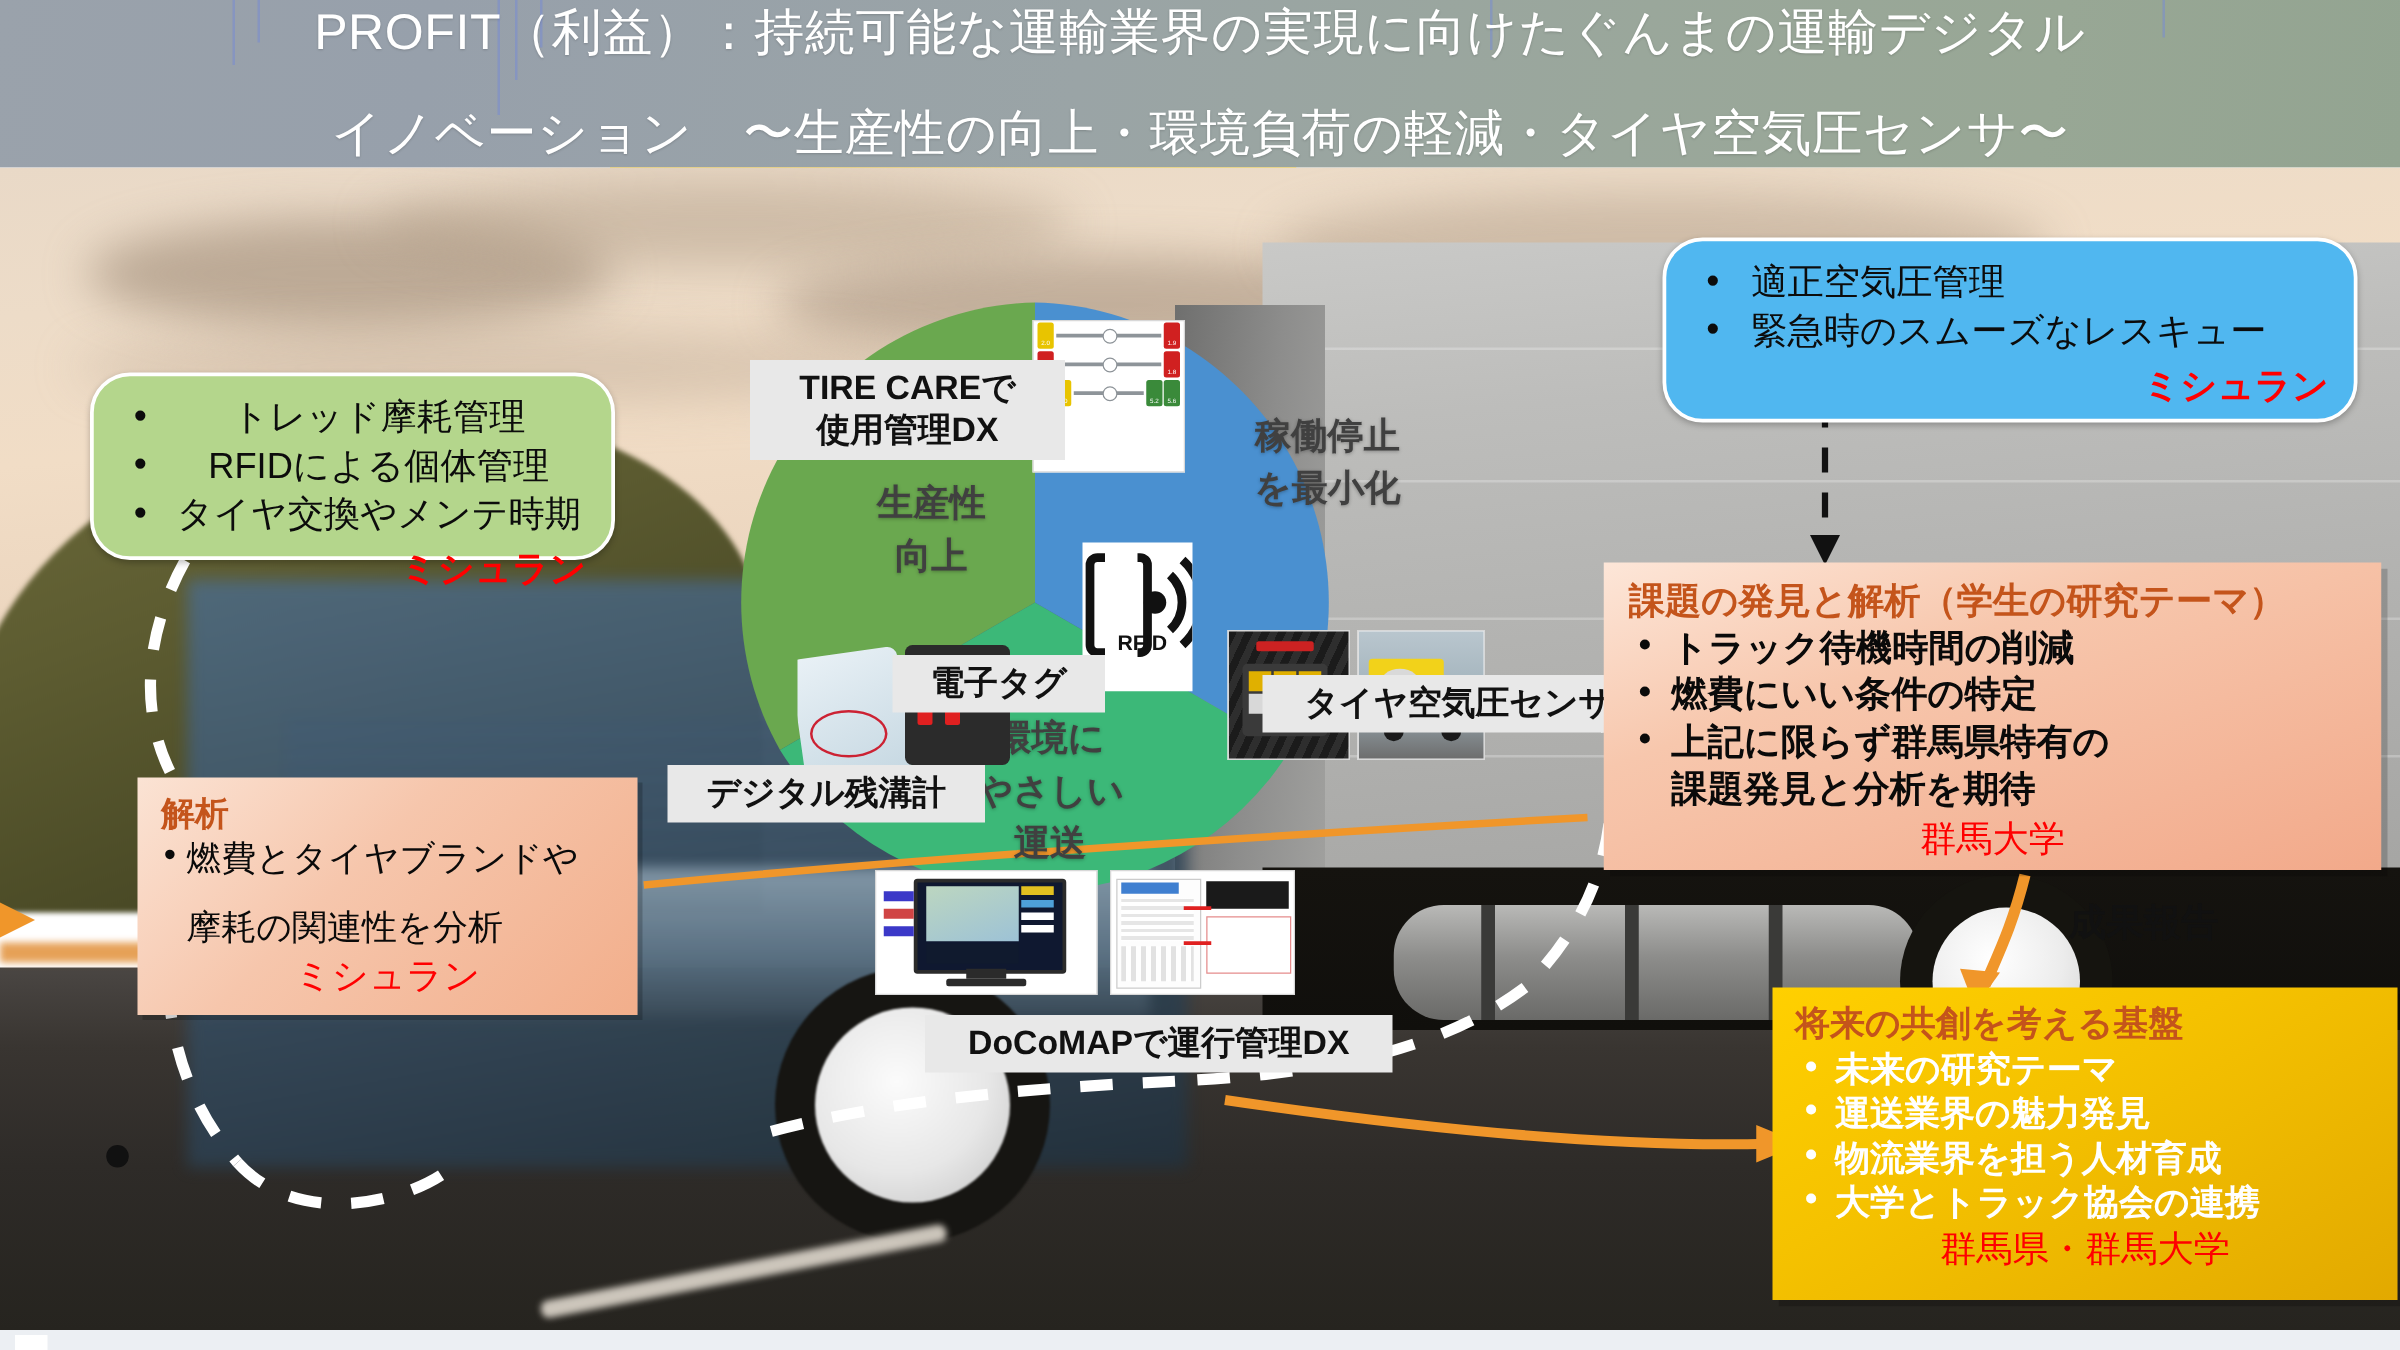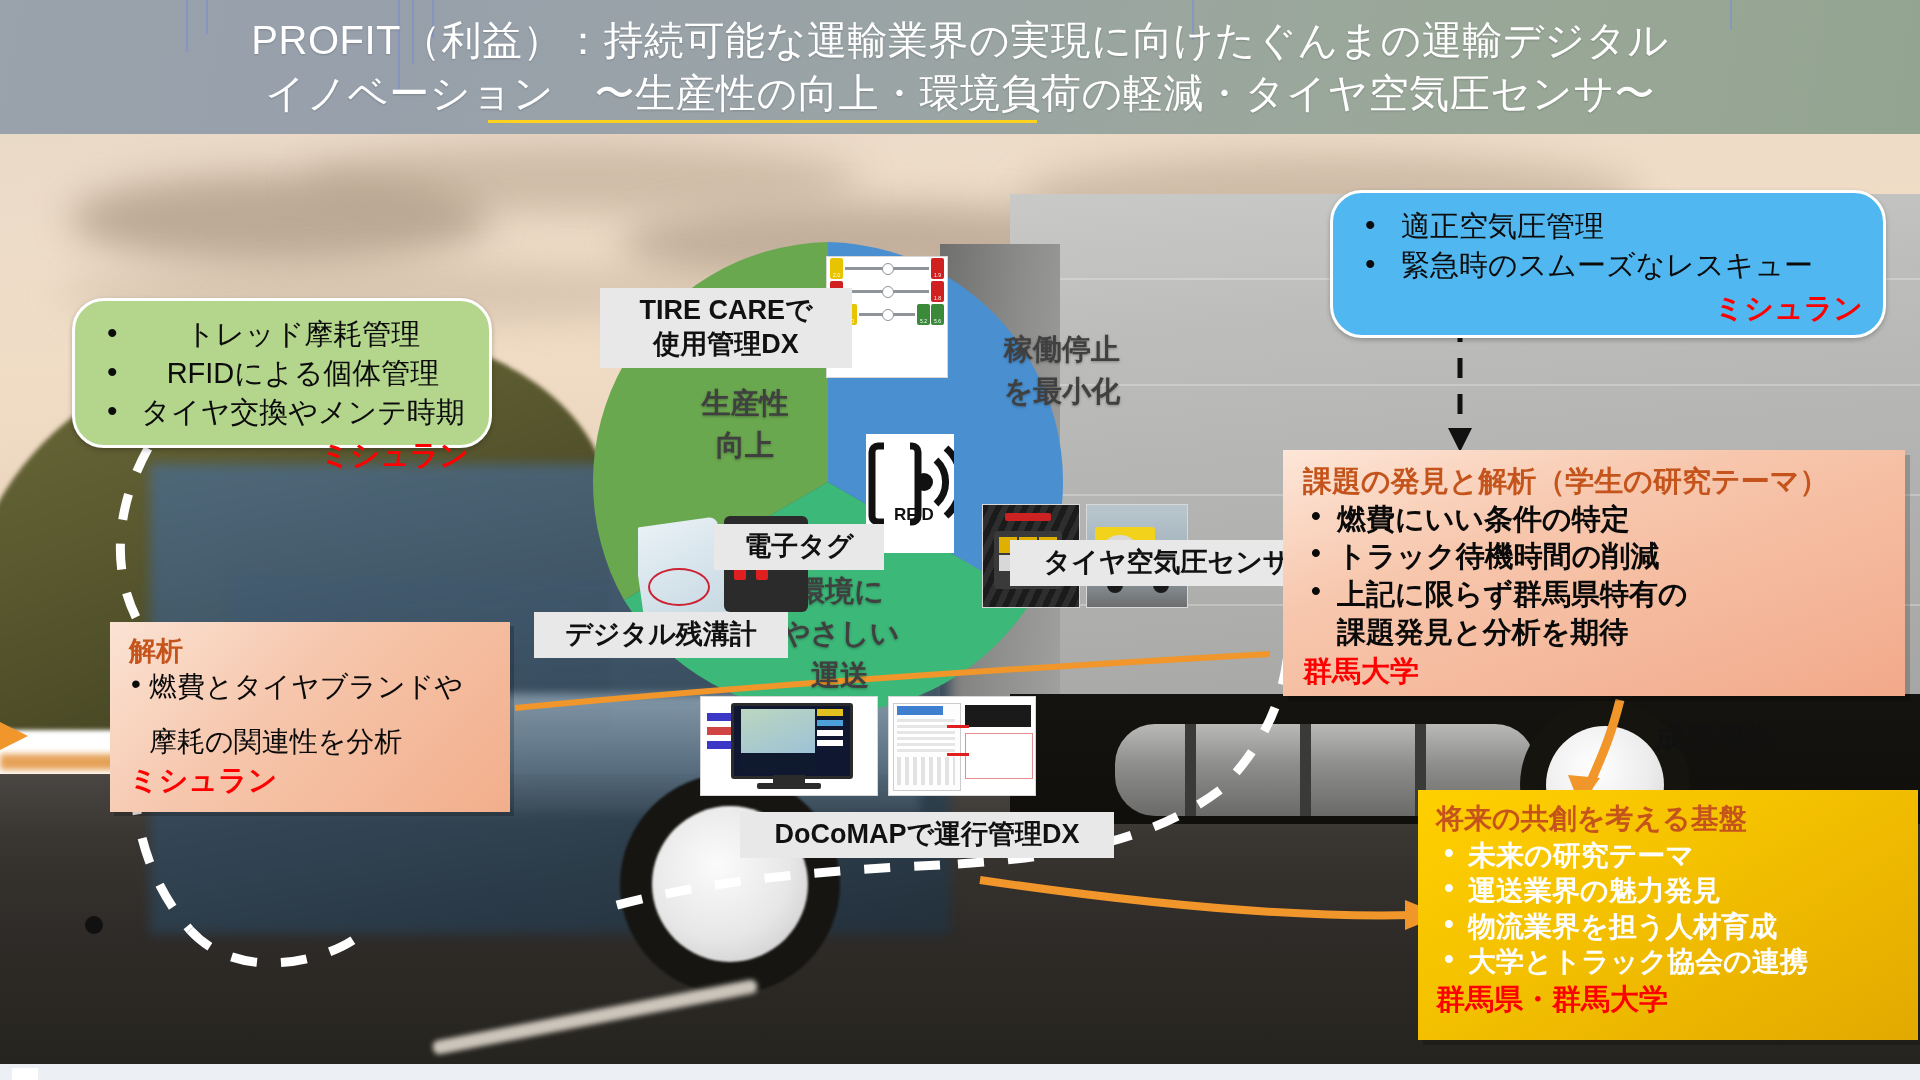--- a/index.html
+++ b/index.html
@@ -12,21 +12,21 @@
 
   
   #titlebar{
     position:absolute;left:0;top:0;width:1920px;height:134px;
     background:linear-gradient(100deg,#9aa2ab 0%,#97a0ab 18%,#9aa4a6 45%,#9aa79b 68%,#98a795 85%,#93a491 100%);
     overflow:hidden;
   }
   #titlebar .streak{position:absolute;top:0;width:2px;background:rgba(120,140,210,.55);}
   #title{
     position:absolute;left:0;top:0;width:1920px;height:134px;
-    display:flex;flex-direction:column;align-items:center;justify-content:center;
+    display:flex;flex-direction:column;align-items:center;justify-content:space-between;
     color:#ffffff;font-size:40px;font-weight:400;line-height:1.32;letter-spacing:.5px;
     text-shadow:0 1px 2px rgba(0,0,0,.18);
   }
   #title .l2{position:relative;}
   #title .underline{
     position:absolute;left:223px;bottom:-3px;width:549px;height:3px;background:#ffd21f;
   }
 
   
   #photo{
@@ -106,21 +106,21 @@
   .brand{text-align:right;color:#ff0000;font-weight:700;font-size:30px;margin-top:4px;}
 
   
   .bbox{position:absolute;box-sizing:border-box;}
   .bbox .inner{position:absolute;inset:9px;box-sizing:border-box;padding:6px 12px;}
   .bbox h4{margin:0 0 2px 0;font-size:29px;font-weight:700;color:#c4541b;line-height:1.2;}
   .bbox ul{margin:0;padding:0;list-style:none;}
   .bbox li{position:relative;padding-left:34px;font-size:29px;line-height:1.30;color:#0a0a0a;font-weight:700;}
   .bbox li:before{content:"•";position:absolute;left:8px;top:-3px;font-size:28px;}
   .bbox .sub{padding-left:34px;font-size:29px;line-height:1.30;color:#0a0a0a;font-weight:700;}
-  .bbox .brandr{text-align:left;color:#ff0000;font-weight:700;font-size:29px;}
+  .bbox .brandr{text-align:center;color:#ff0000;font-weight:400;font-size:29px;}
 
   
   #box-analysis{left:110px;top:622px;width:400px;height:190px;
     background:linear-gradient(135deg,#fbe3d4 0%,#f6c6ac 42%,#f2ae8b 100%);
     box-shadow:4px 4px 0 rgba(0,0,0,.20);}
   #box-analysis .inner{inset:7px;}
   #box-analysis h4{font-size:27px;}
   #box-analysis .tline{position:relative;padding-left:20px;font-size:28px;line-height:1.25;font-weight:400;color:#0a0a0a;}
   #box-analysis .tline:before{content:"•";position:absolute;left:2px;top:-3px;}
   #box-analysis .tline2{padding-left:20px;font-size:28px;line-height:1.25;font-weight:400;color:#0a0a0a;margin-top:20px;}
@@ -376,22 +376,22 @@
       <div class="tline">燃費とタイヤブランドや</div>
       <div class="tline2">摩耗の関連性を分析</div>
       <div class="brandr">ミシュラン</div>
     </div>
   </div>
 
   <div class="bbox" id="box-research">
     <div class="inner">
       <h4>課題の発見と解析（学生の研究テーマ）</h4>
       <ul>
+        <li>トラック待機時間の削減</li>
         <li>燃費にいい条件の特定</li>
-        <li>トラック待機時間の削減</li>
         <li>上記に限らず群馬県特有の</li>
       </ul>
       <div class="sub">課題発見と分析を期待</div>
       <div class="brandr">群馬大学</div>
     </div>
   </div>
 
   <div class="bbox" id="box-future">
     <div class="inner">
       <h4>将来の共創を考える基盤</h4>

